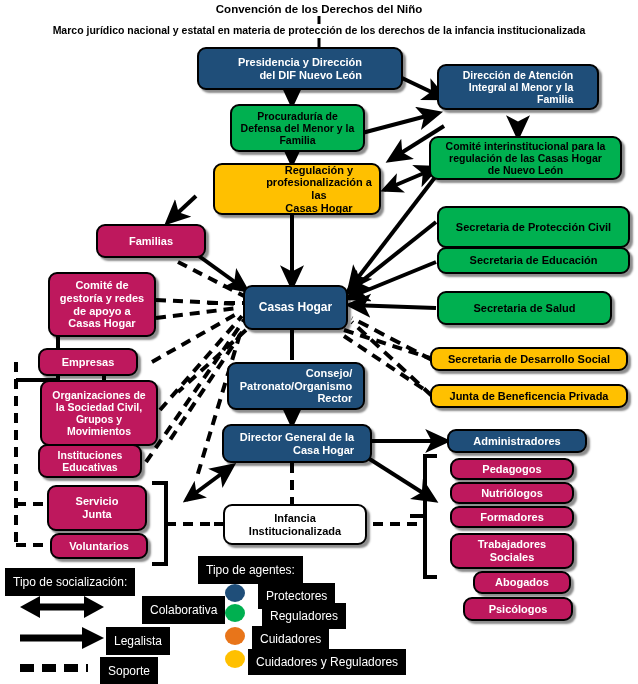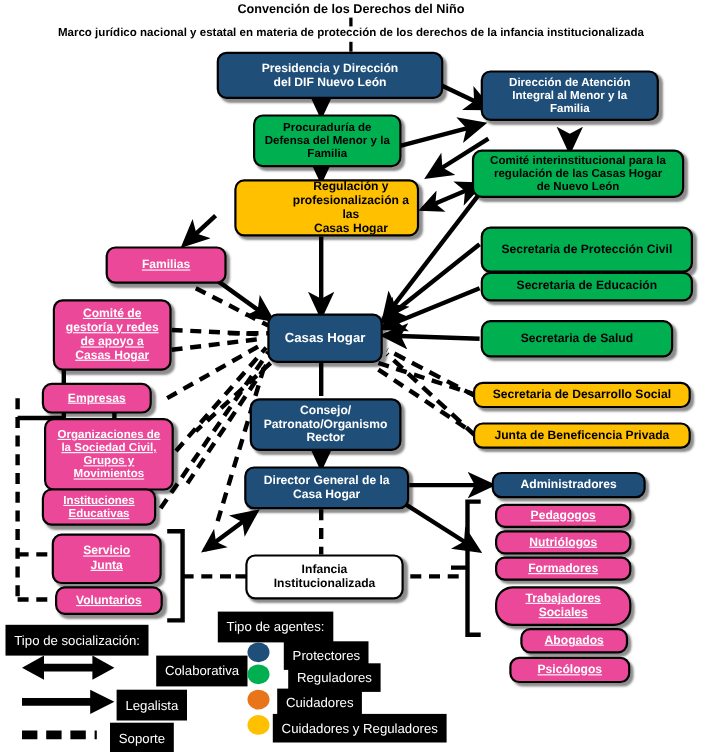--- a/index.html
+++ b/index.html
@@ -36,23 +36,23 @@
     display:flex;
     align-items:center;
     justify-content:center;
     text-align:center;
     font-weight:bold;
     line-height:1.15;
     padding:2px 4px;
     box-shadow:3px 3px 2px rgba(0,0,0,0.45);
     z-index:5;
   }
-  .blue{background:#1F4E79;color:#ffffff;}
+  .blue{background:#1F4E79;color:#ffffff;text-align:right;}
   .green{background:#00B050;color:#000000;}
-  .orange{background:#ec4899;color:#ffffff;text-decoration:underline;}
+  .orange{background:#be185d;color:#ffffff;}
   .yellow{background:#FFC000;color:#000000;}
   .white{background:#ffffff;color:#000000;}
 
   .legend-cap{
     position:absolute;
     background:#000000;
     color:#ffffff;
     font-size:12px;
     padding:3px 8px;
     white-space:nowrap;
@@ -288,21 +288,21 @@
   </div>
 
   <div class="node blue" style="left:447px;top:429px;width:140px;height:24px;font-size:11px;">Administradores</div>
 
   <div class="node orange" style="left:450px;top:458px;width:124px;height:22px;font-size:11px;">Pedagogos</div>
 
   <div class="node orange" style="left:450px;top:482px;width:124px;height:22px;font-size:11px;">Nutriólogos</div>
 
   <div class="node orange" style="left:450px;top:506px;width:124px;height:22px;font-size:11px;">Formadores</div>
 
-  <div class="node orange" style="left:450px;top:533px;width:124px;height:36px;font-size:11px;border-radius:16px;">
+  <div class="node orange" style="left:450px;top:533px;width:124px;height:36px;font-size:11px;">
     <div>
       <span>Trabajadores</span><br>
       <span>Sociales</span>
     </div>
   </div>
 
   <div class="node orange" style="left:473px;top:571px;width:98px;height:23px;font-size:11px;">Abogados</div>
 
   <div class="node orange" style="left:463px;top:597px;width:110px;height:24px;font-size:11px;">Psicólogos</div>
 

